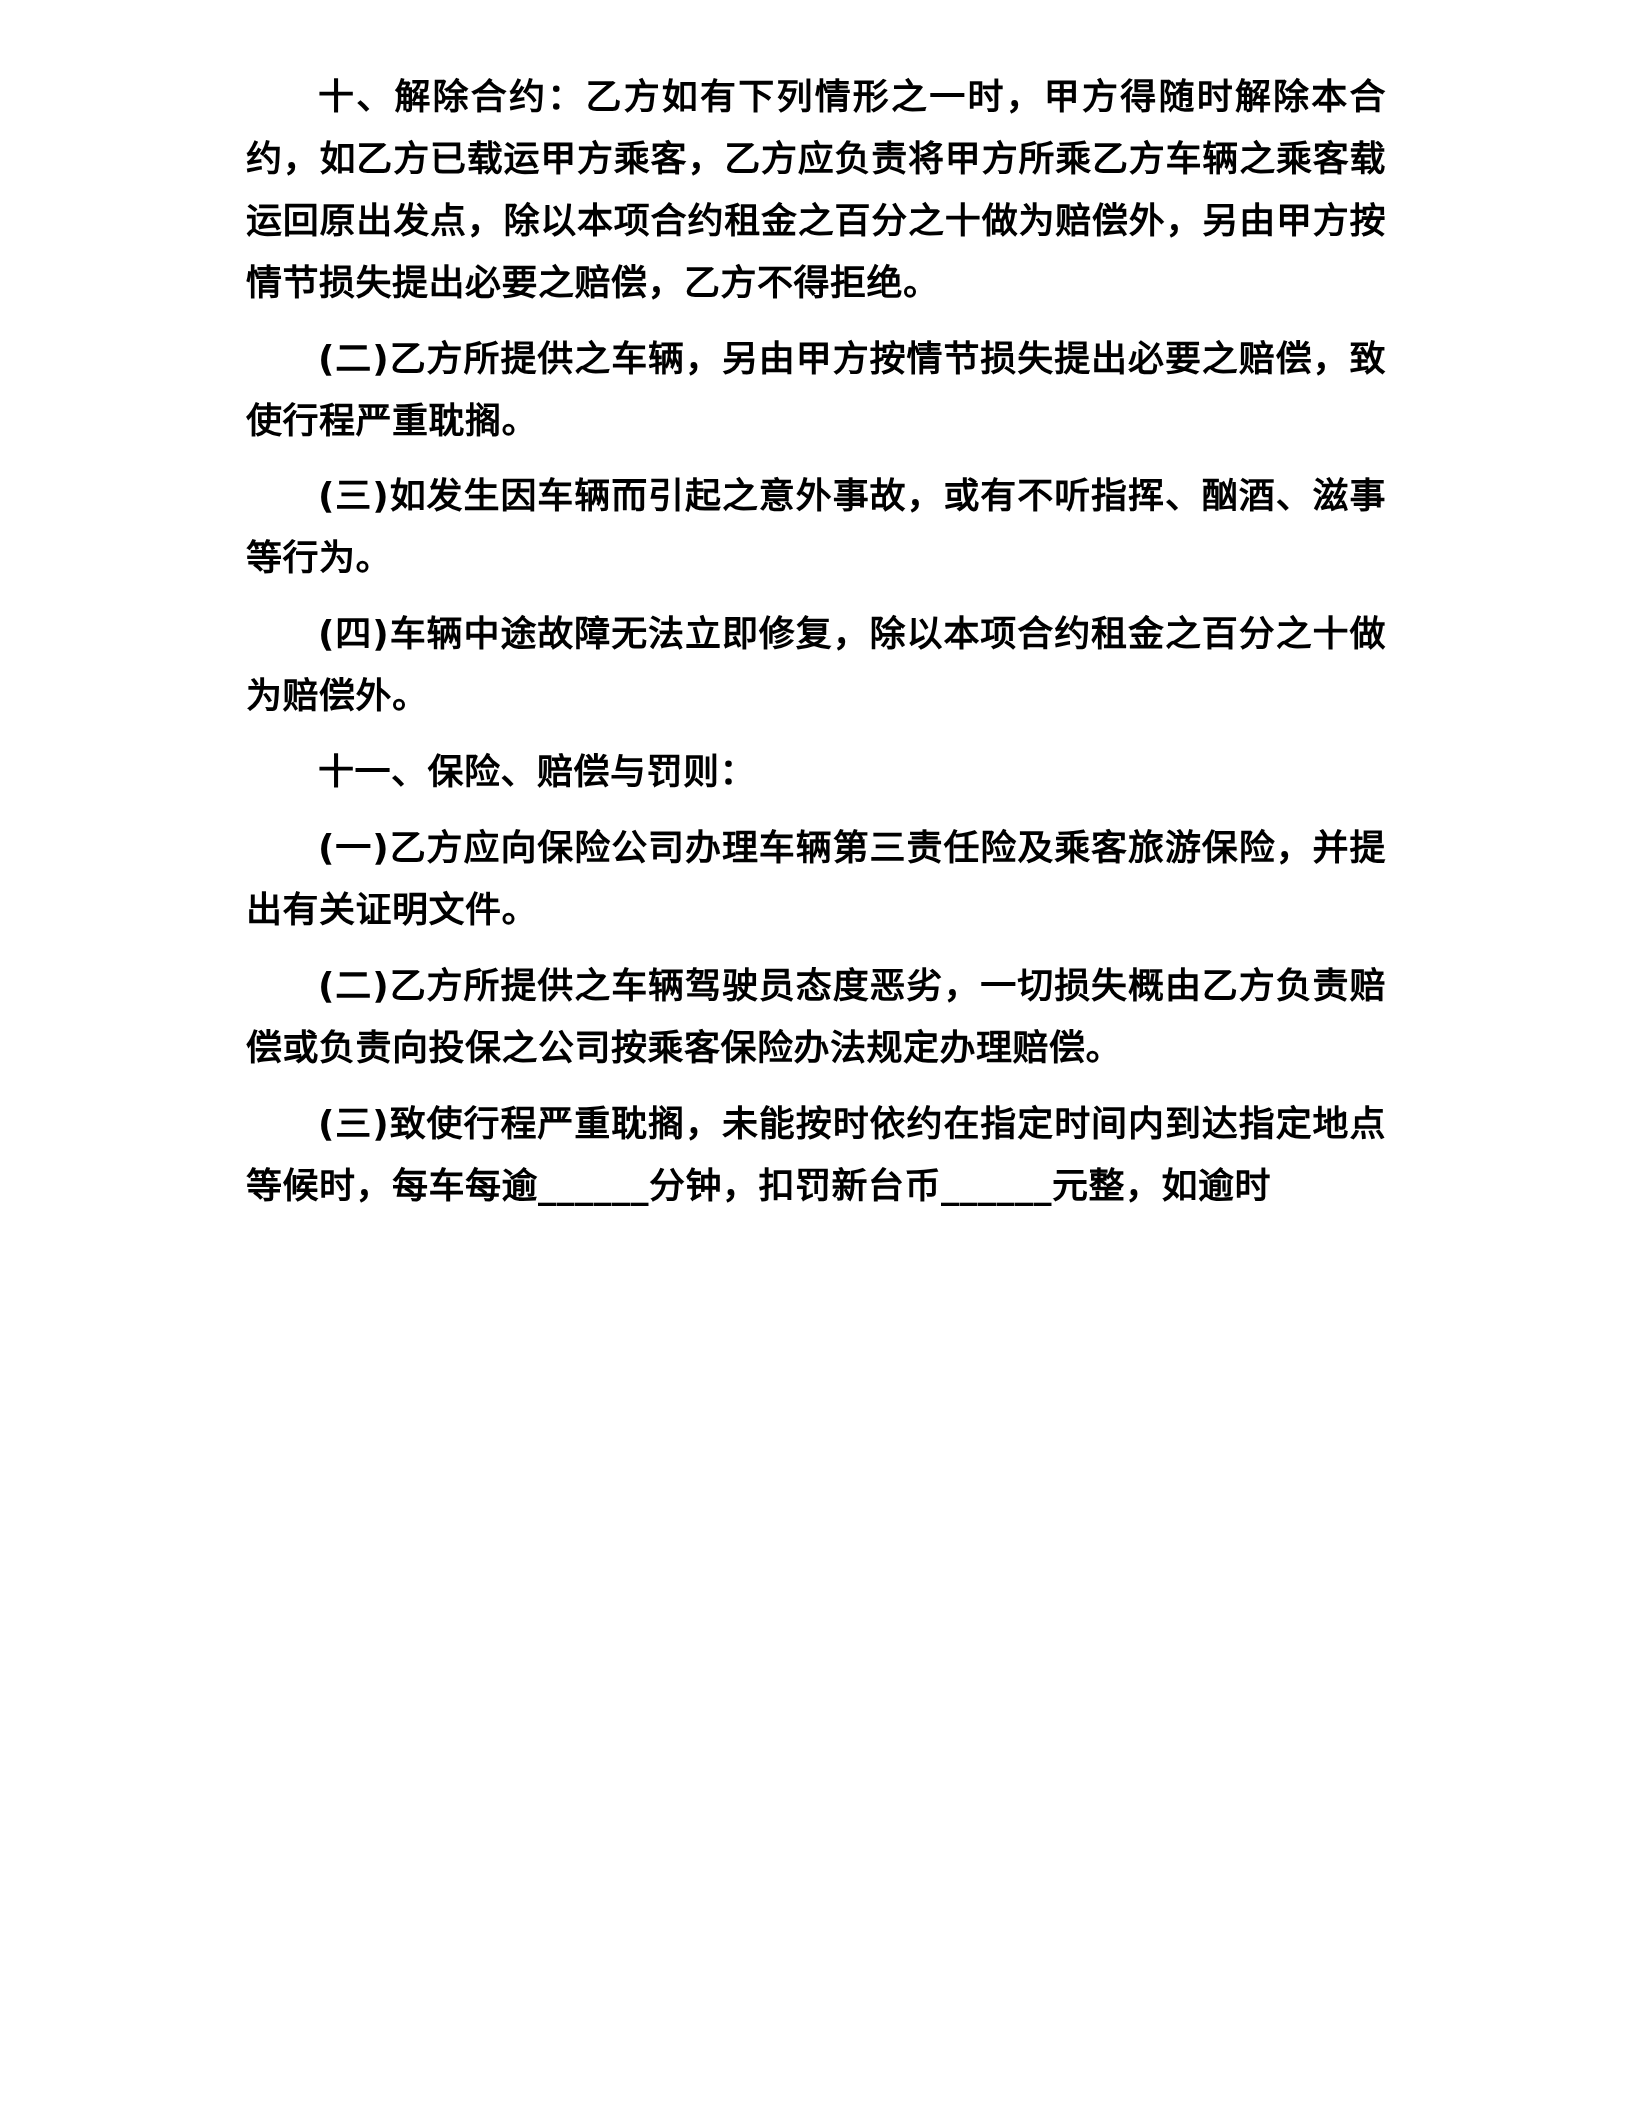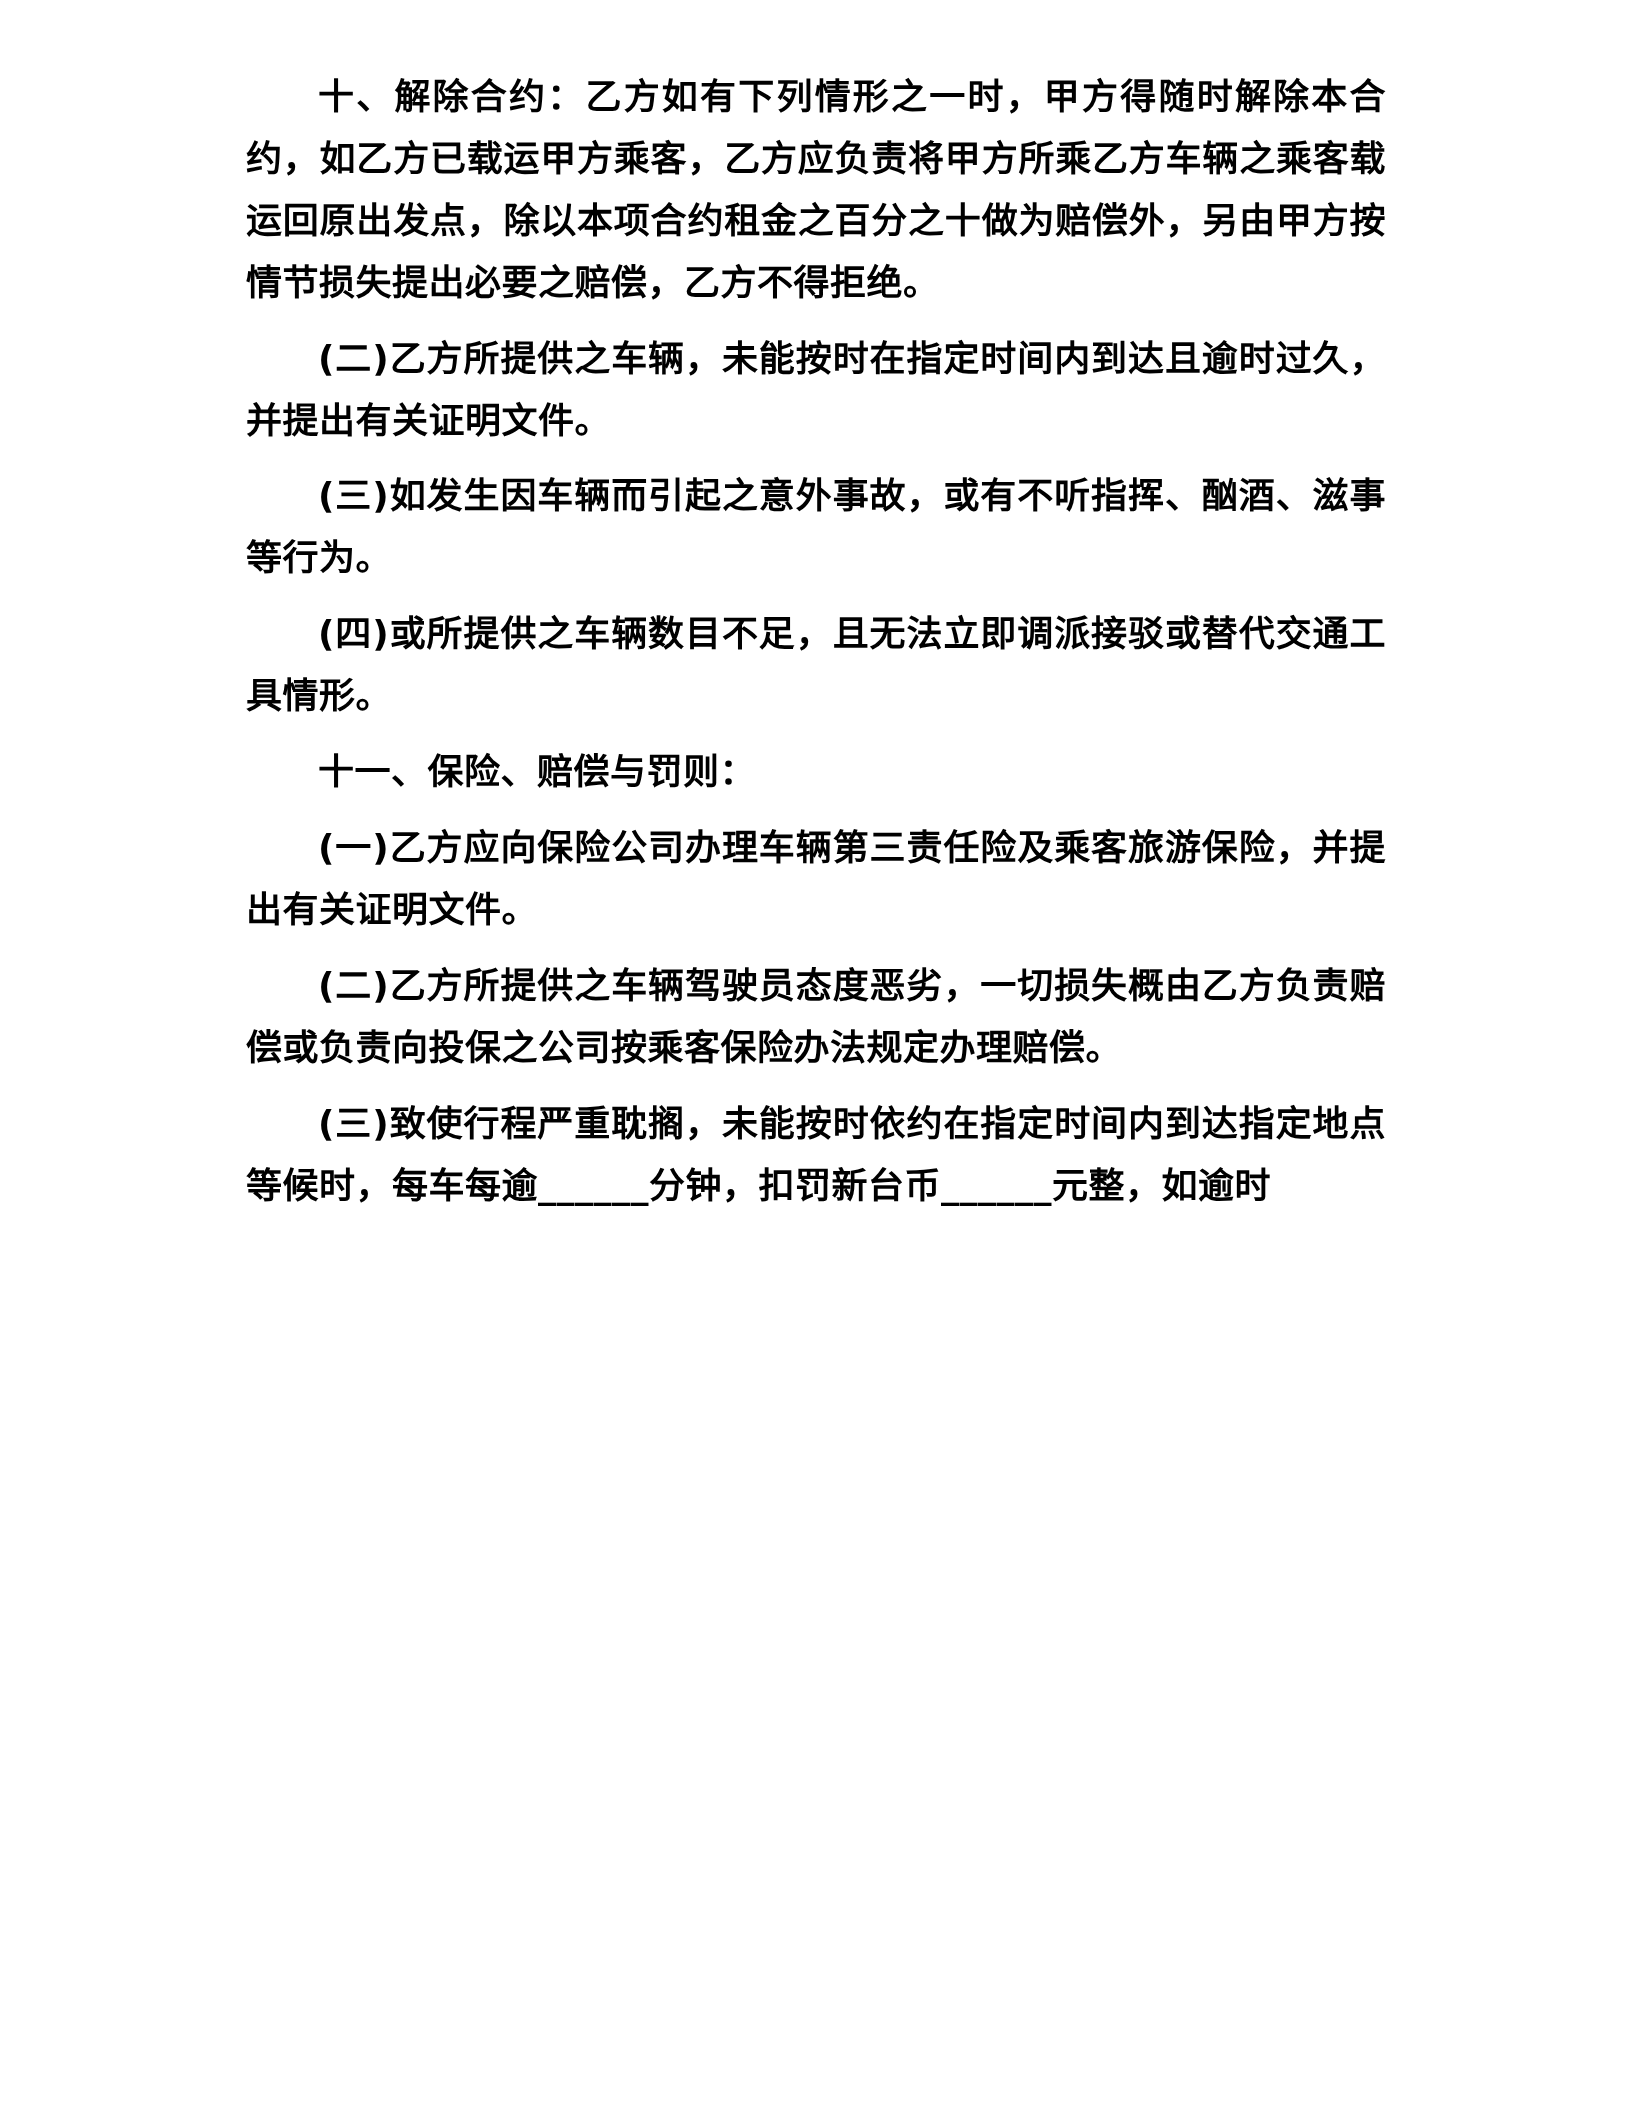--- a/index.html
+++ b/index.html
@@ -32,21 +32,21 @@
     font-weight: 700;
     text-indent: 72px;
   }
 </style>
 </head>
 <body>
 
 <div class="page">
   <div class="doc-body">
     <p class="para">十、解除合约：乙方如有下列情形之一时，甲方得随时解除本合约，如乙方已载运甲方乘客，乙方应负责将甲方所乘乙方车辆之乘客载运回原出发点，除以本项合约租金之百分之十做为赔偿外，另由甲方按情节损失提出必要之赔偿，乙方不得拒绝。</p>
-    <p class="para">(二)乙方所提供之车辆，未能按时在指定时间内到达且逾时过久，并提出有关证明文件。</p>
+    <p class="para">(二)乙方所提供之车辆，另由甲方按情节损失提出必要之赔偿，致使行程严重耽搁。</p>
     <p class="para">(三)如发生因车辆而引起之意外事故，或有不听指挥、酗酒、滋事等行为。</p>
-    <p class="para">(四)或所提供之车辆数目不足，且无法立即调派接驳或替代交通工具情形。</p>
+    <p class="para">(四)车辆中途故障无法立即修复，除以本项合约租金之百分之十做为赔偿外。</p>
     <p class="para">十一、保险、赔偿与罚则：</p>
     <p class="para">(一)乙方应向保险公司办理车辆第三责任险及乘客旅游保险，并提出有关证明文件。</p>
     <p class="para">(二)乙方所提供之车辆驾驶员态度恶劣，一切损失概由乙方负责赔偿或负责向投保之公司按乘客保险办法规定办理赔偿。</p>
     <p class="para">(三)致使行程严重耽搁，未能按时依约在指定时间内到达指定地点等候时，每车每逾______分钟，扣罚新台币______元整，如逾时</p>
   </div>
 </div>
 
 </body></html>

